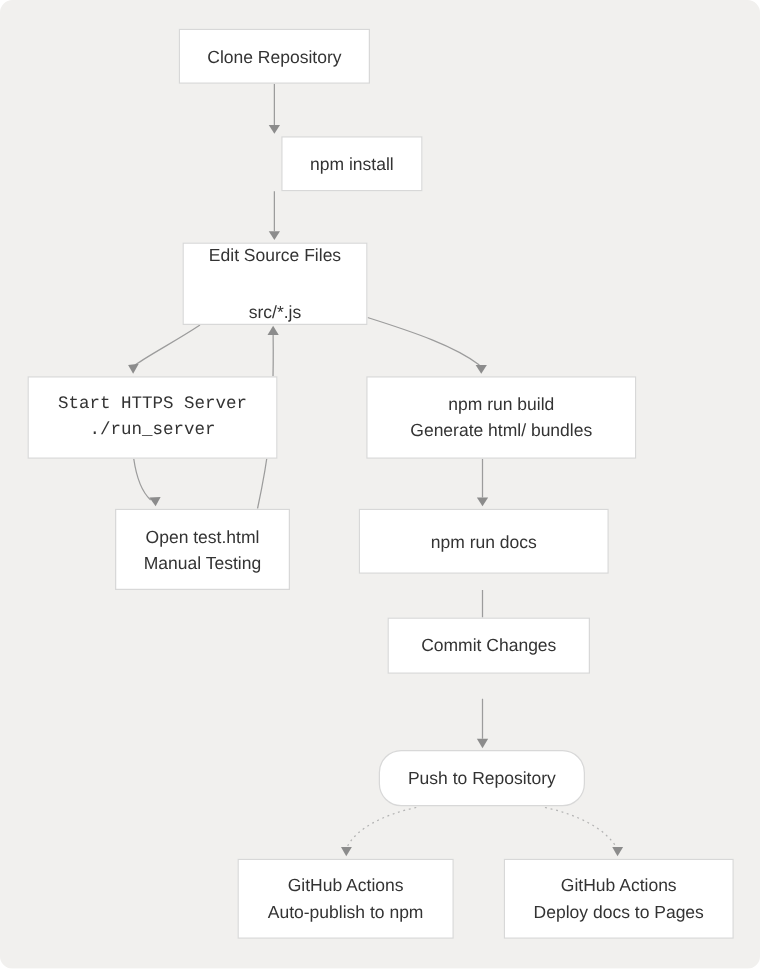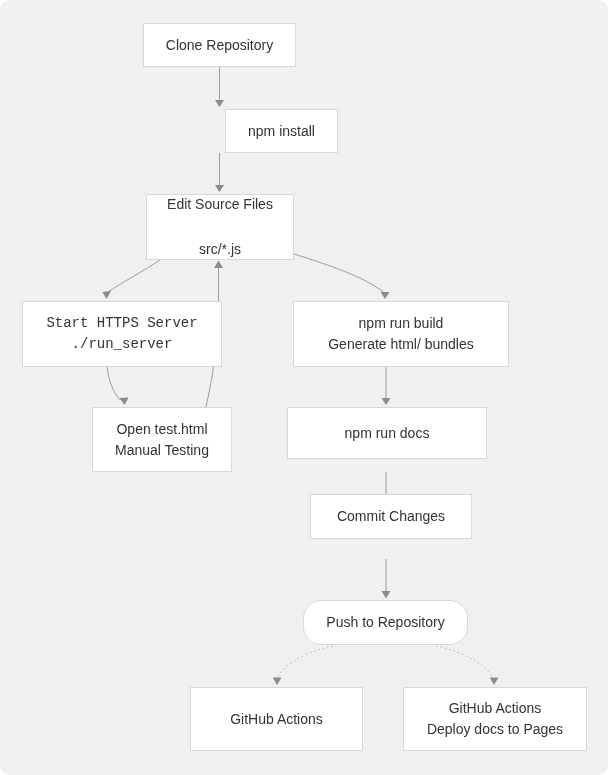--- a/index.html
+++ b/index.html
@@ -147,20 +147,21 @@
     <div class="node n-commit">
       <span>Commit Changes</span>
     </div>
 
     <div class="node n-push">
       <span>Push to Repository</span>
     </div>
 
     <div class="node n-gha-npm">
       <span>GitHub Actions</span>
+      <span>Auto-publish to npm</span>
     </div>
 
     <div class="node n-gha-pages">
       <span>GitHub Actions</span>
       <span>Deploy docs to Pages</span>
     </div>
 
   </div>
 </div>
 

